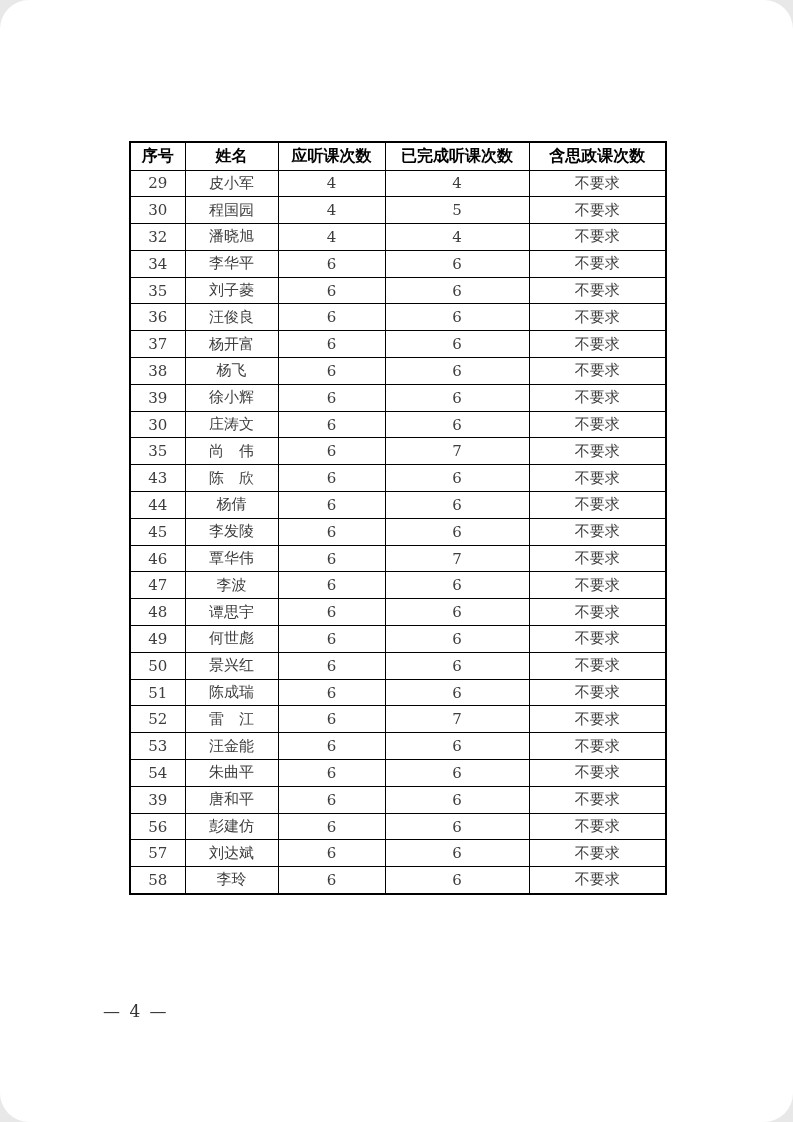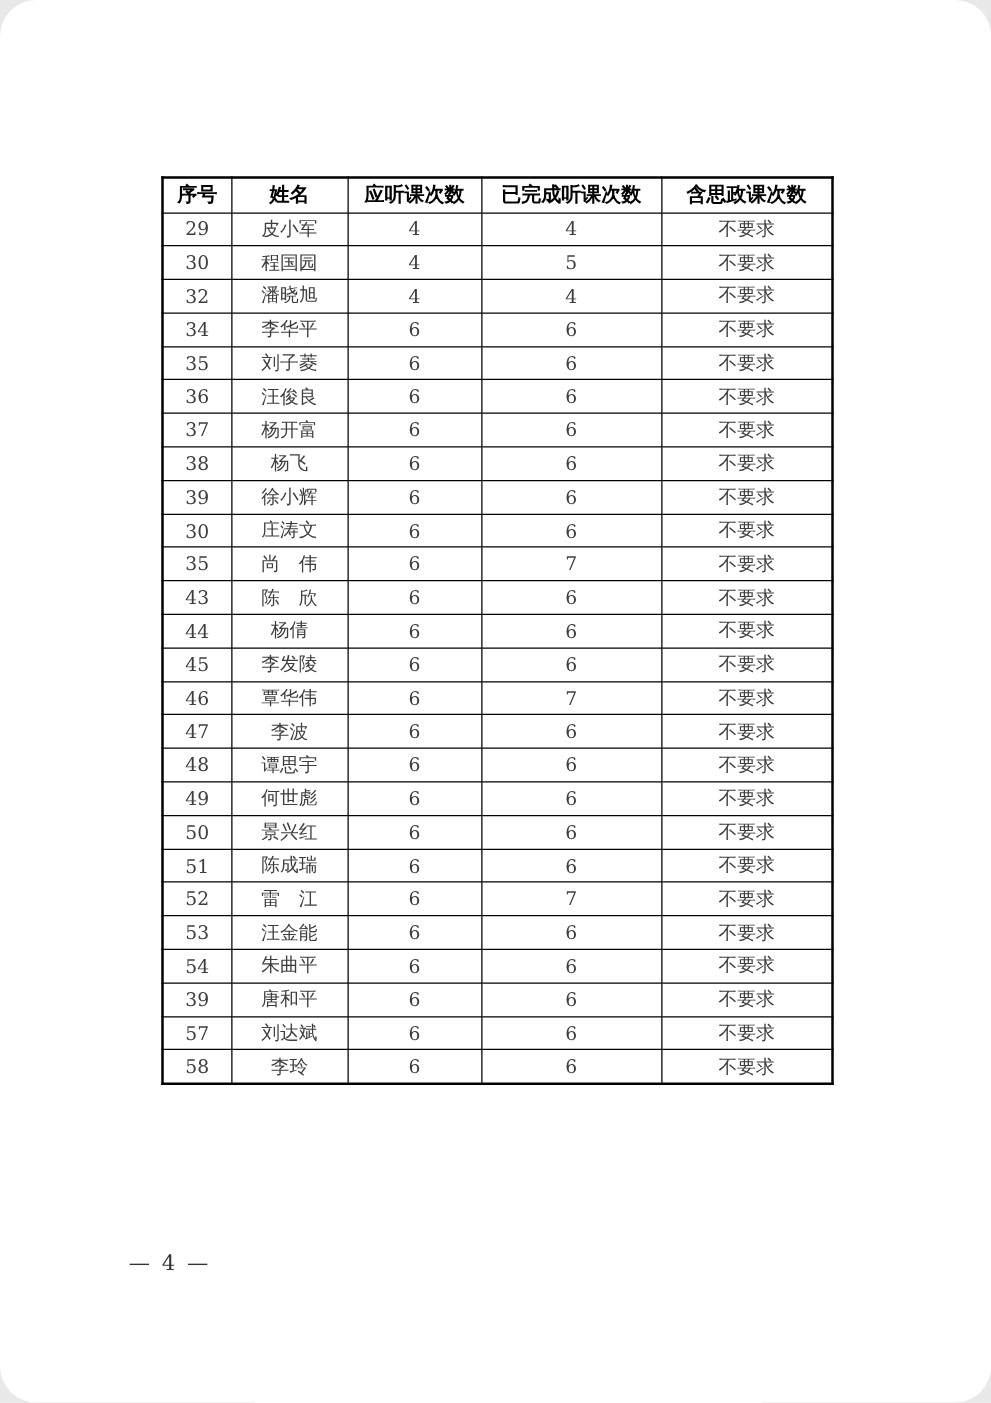--- a/index.html
+++ b/index.html
@@ -240,20 +240,27 @@
           <td>不要求</td>
         </tr>
         <tr>
           <td>39</td>
           <td>唐和平</td>
           <td>6</td>
           <td>6</td>
           <td>不要求</td>
         </tr>
         <tr>
+          <td>56</td>
+          <td>彭建仿</td>
+          <td>6</td>
+          <td>6</td>
+          <td>不要求</td>
+        </tr>
+        <tr>
           <td>57</td>
           <td>刘达斌</td>
           <td>6</td>
           <td>6</td>
           <td>不要求</td>
         </tr>
         <tr>
           <td>58</td>
           <td>李玲</td>
           <td>6</td>

